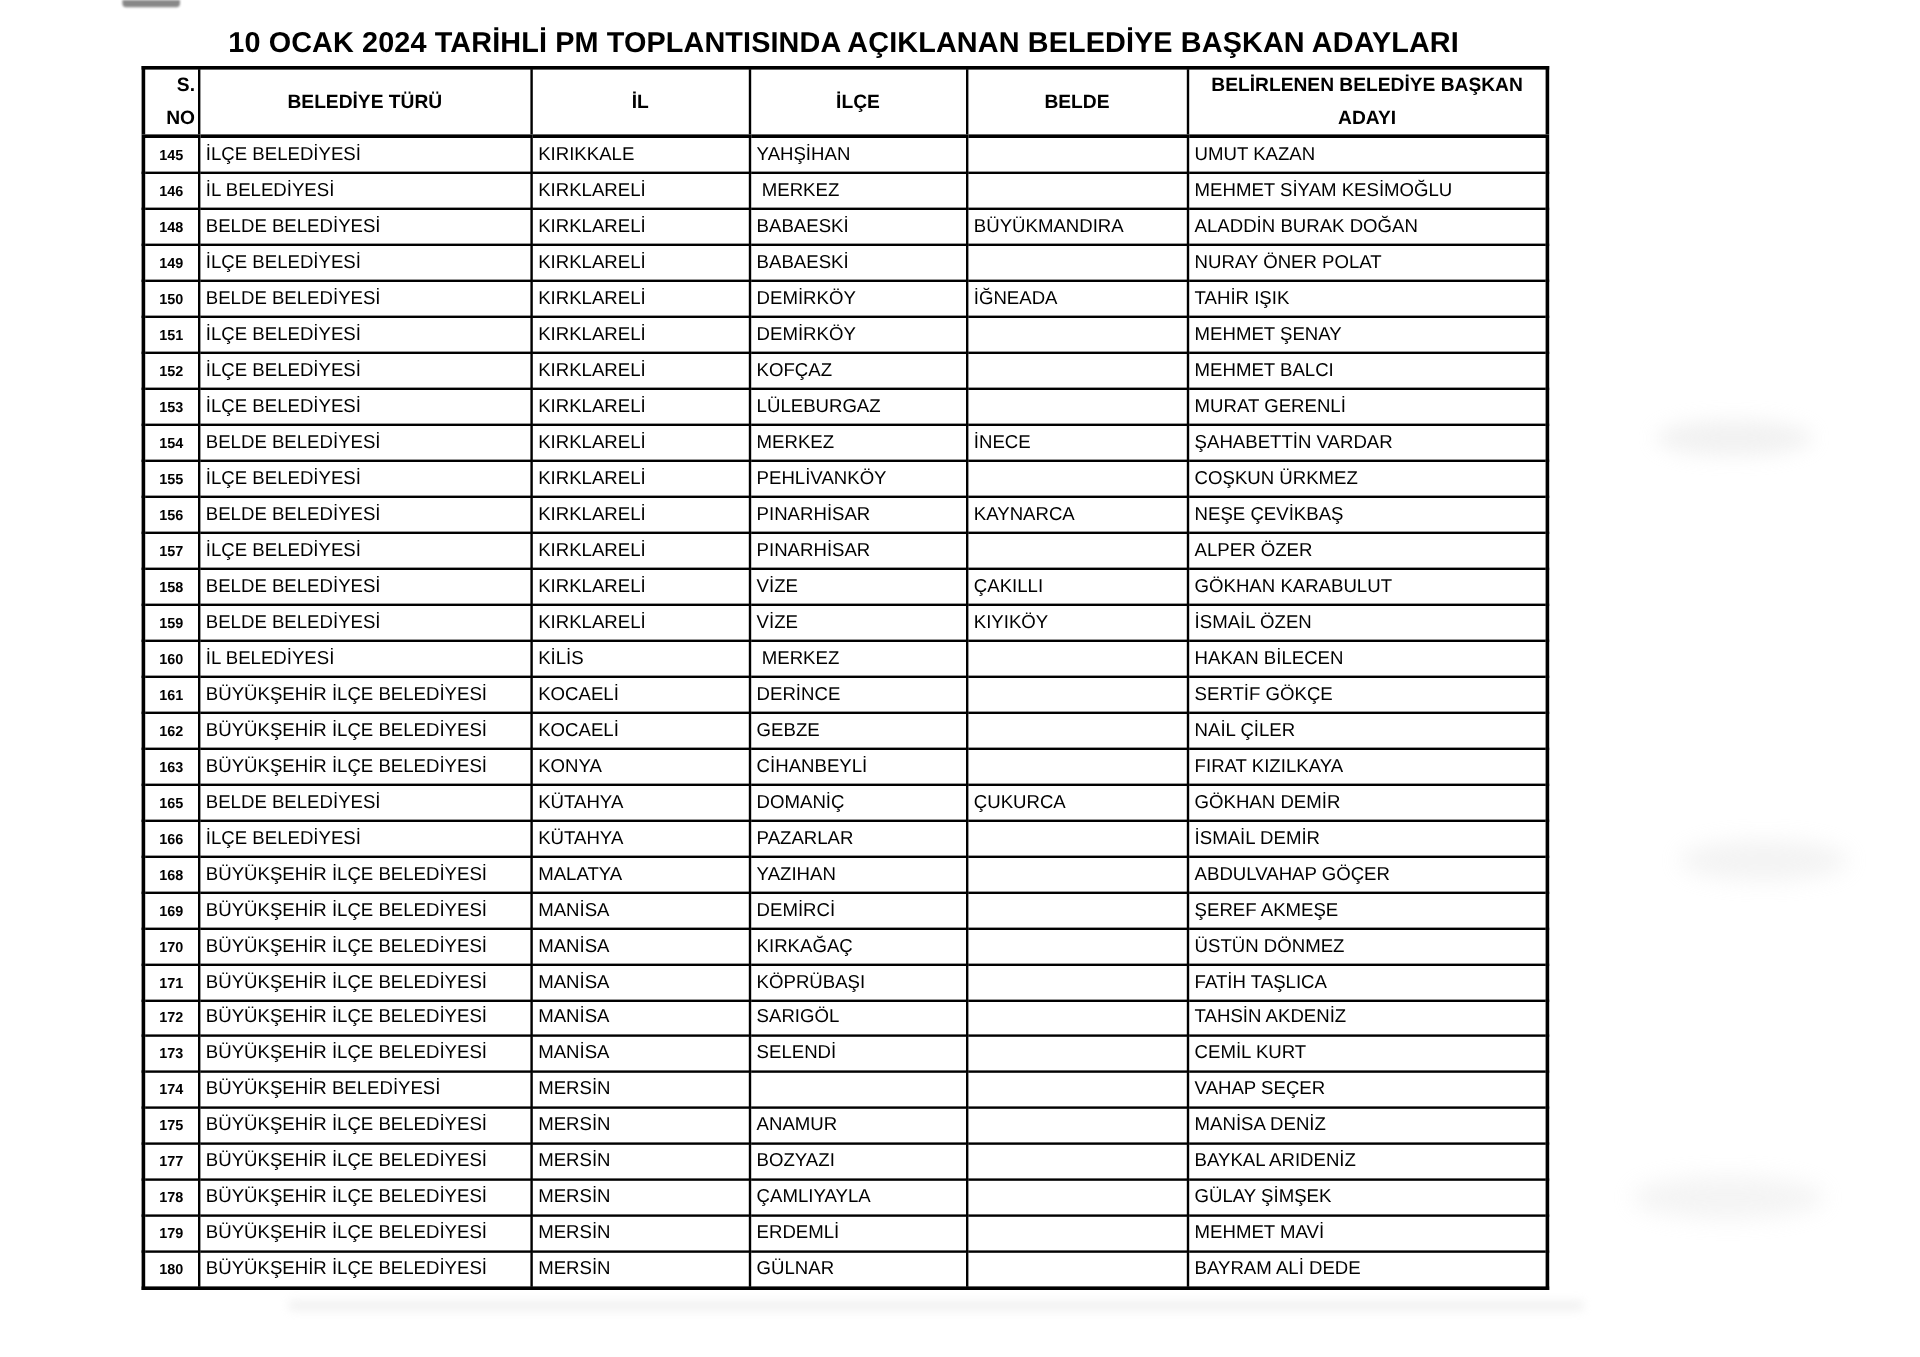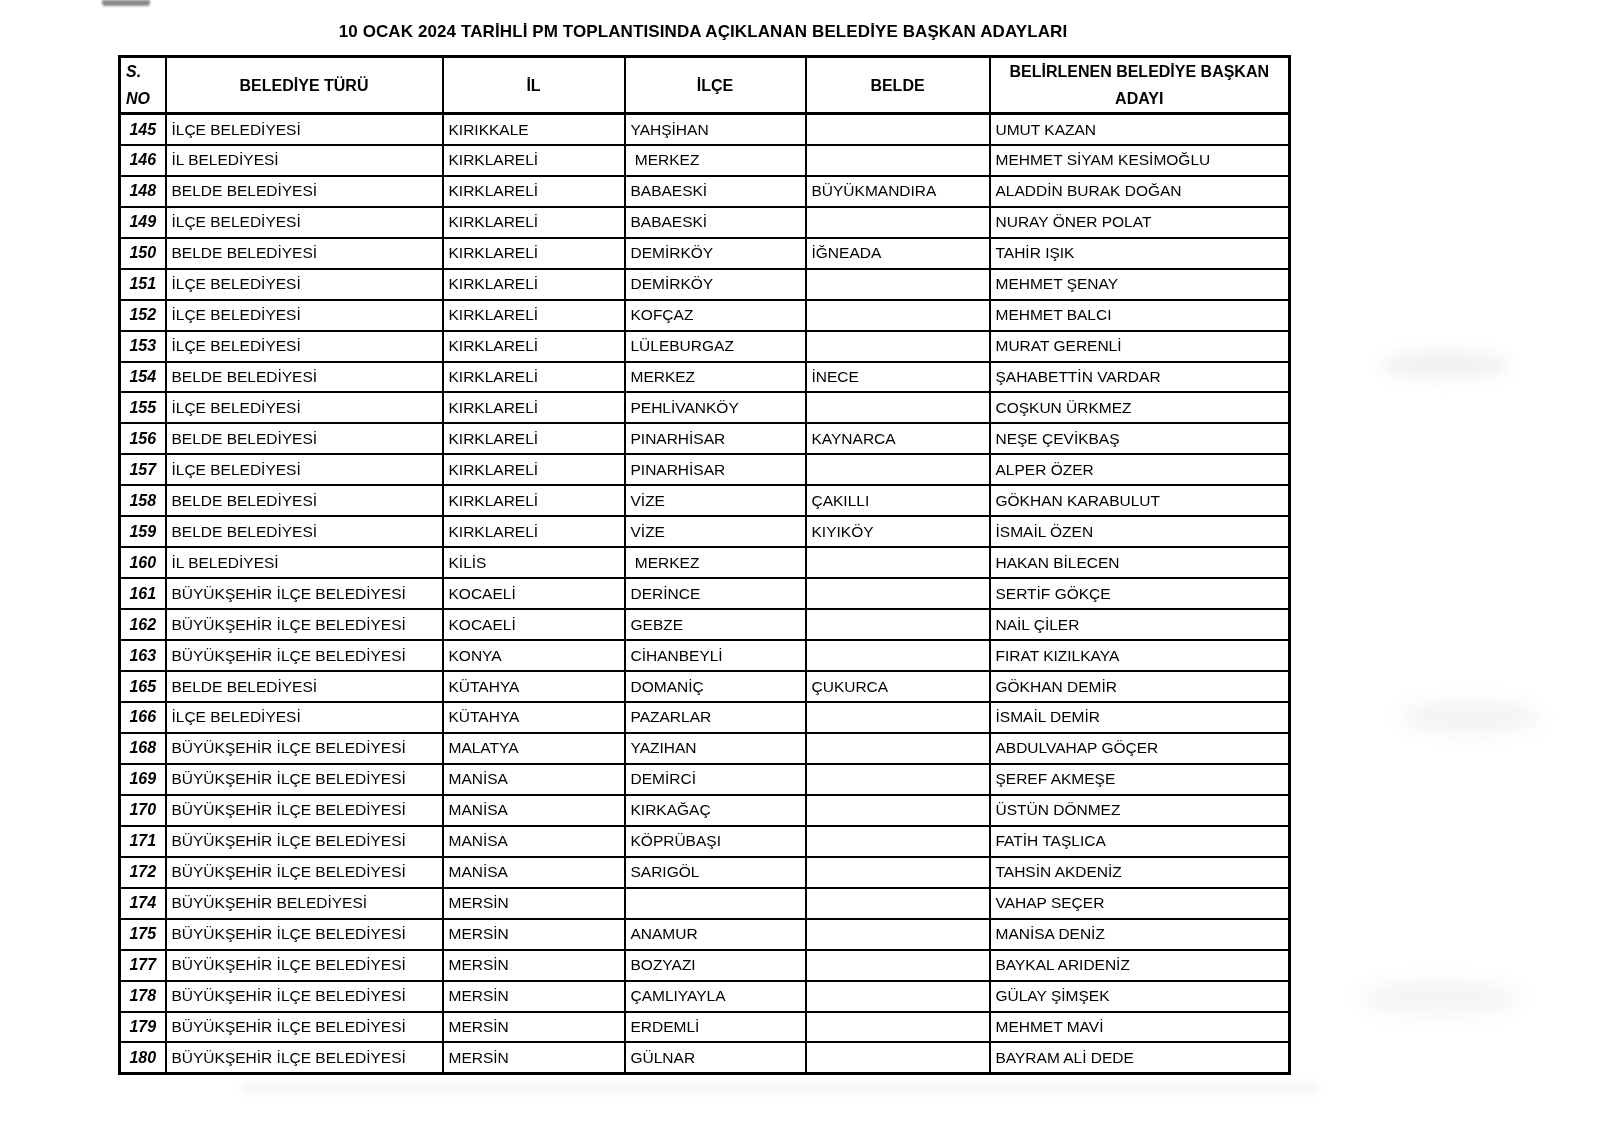--- a/index.html
+++ b/index.html
@@ -15,21 +15,21 @@
     height: 1131px;
     background: #ffffff;
     overflow: hidden;
   }
   .doc-title {
     position: absolute;
     left: 118px;
     top: 22px;
     width: 1170px;
     text-align: center;
-    font-size: 17px;
+    font-size: 24px;
     font-weight: bold;
     letter-spacing: 0.1px;
     white-space: nowrap;
   }
   table.cand-table {
     position: absolute;
     left: 118px;
     top: 55px;
     width: 1170px;
     height: 1020px;
@@ -47,38 +47,36 @@
   table.cand-table { border: 3px solid #000000; }
   table.cand-table thead th { border-bottom: 3px solid #000000; }
   table.cand-table th {
     font-size: 16px;
     font-weight: bold;
     text-align: center;
     line-height: 1.7;
     padding: 0 2px;
   }
   table.cand-table th.sno {
-    text-align: left;
+    text-align: right;
     padding-left: 5px;
     white-space: normal;
-    font-style: italic;
   }
   table.cand-table th.aday-h { white-space: normal; margin-top: 28px; }
   table.cand-table td {
     font-size: 15.5px;
     height: 22px;
     padding: 0 0 0 5px;
     text-align: left;
   }
   table.cand-table td.no {
     font-weight: bold;
-    font-size: 16px;
+    font-size: 12px;
     text-align: center;
     padding: 0 1px;
-    font-style: italic;
   }
   thead tr { height: 55px; }
   tbody tr { height: 26.8px; }
 
   
   .artifact {
     position: absolute;
     pointer-events: none;
   }
   .a-top {
@@ -322,20 +320,28 @@
     </tr>
         <tr>
       <td class="no">172</td>
       <td>BÜYÜKŞEHİR İLÇE BELEDİYESİ</td>
       <td>MANİSA</td>
       <td>SARIGÖL</td>
       <td></td>
       <td>TAHSİN AKDENİZ</td>
     </tr>
         <tr>
+      <td class="no">173</td>
+      <td>BÜYÜKŞEHİR İLÇE BELEDİYESİ</td>
+      <td>MANİSA</td>
+      <td>SELENDİ</td>
+      <td></td>
+      <td>CEMİL KURT</td>
+    </tr>
+        <tr>
       <td class="no">174</td>
       <td>BÜYÜKŞEHİR BELEDİYESİ</td>
       <td>MERSİN</td>
       <td></td>
       <td></td>
       <td>VAHAP SEÇER</td>
     </tr>
         <tr>
       <td class="no">175</td>
       <td>BÜYÜKŞEHİR İLÇE BELEDİYESİ</td>

